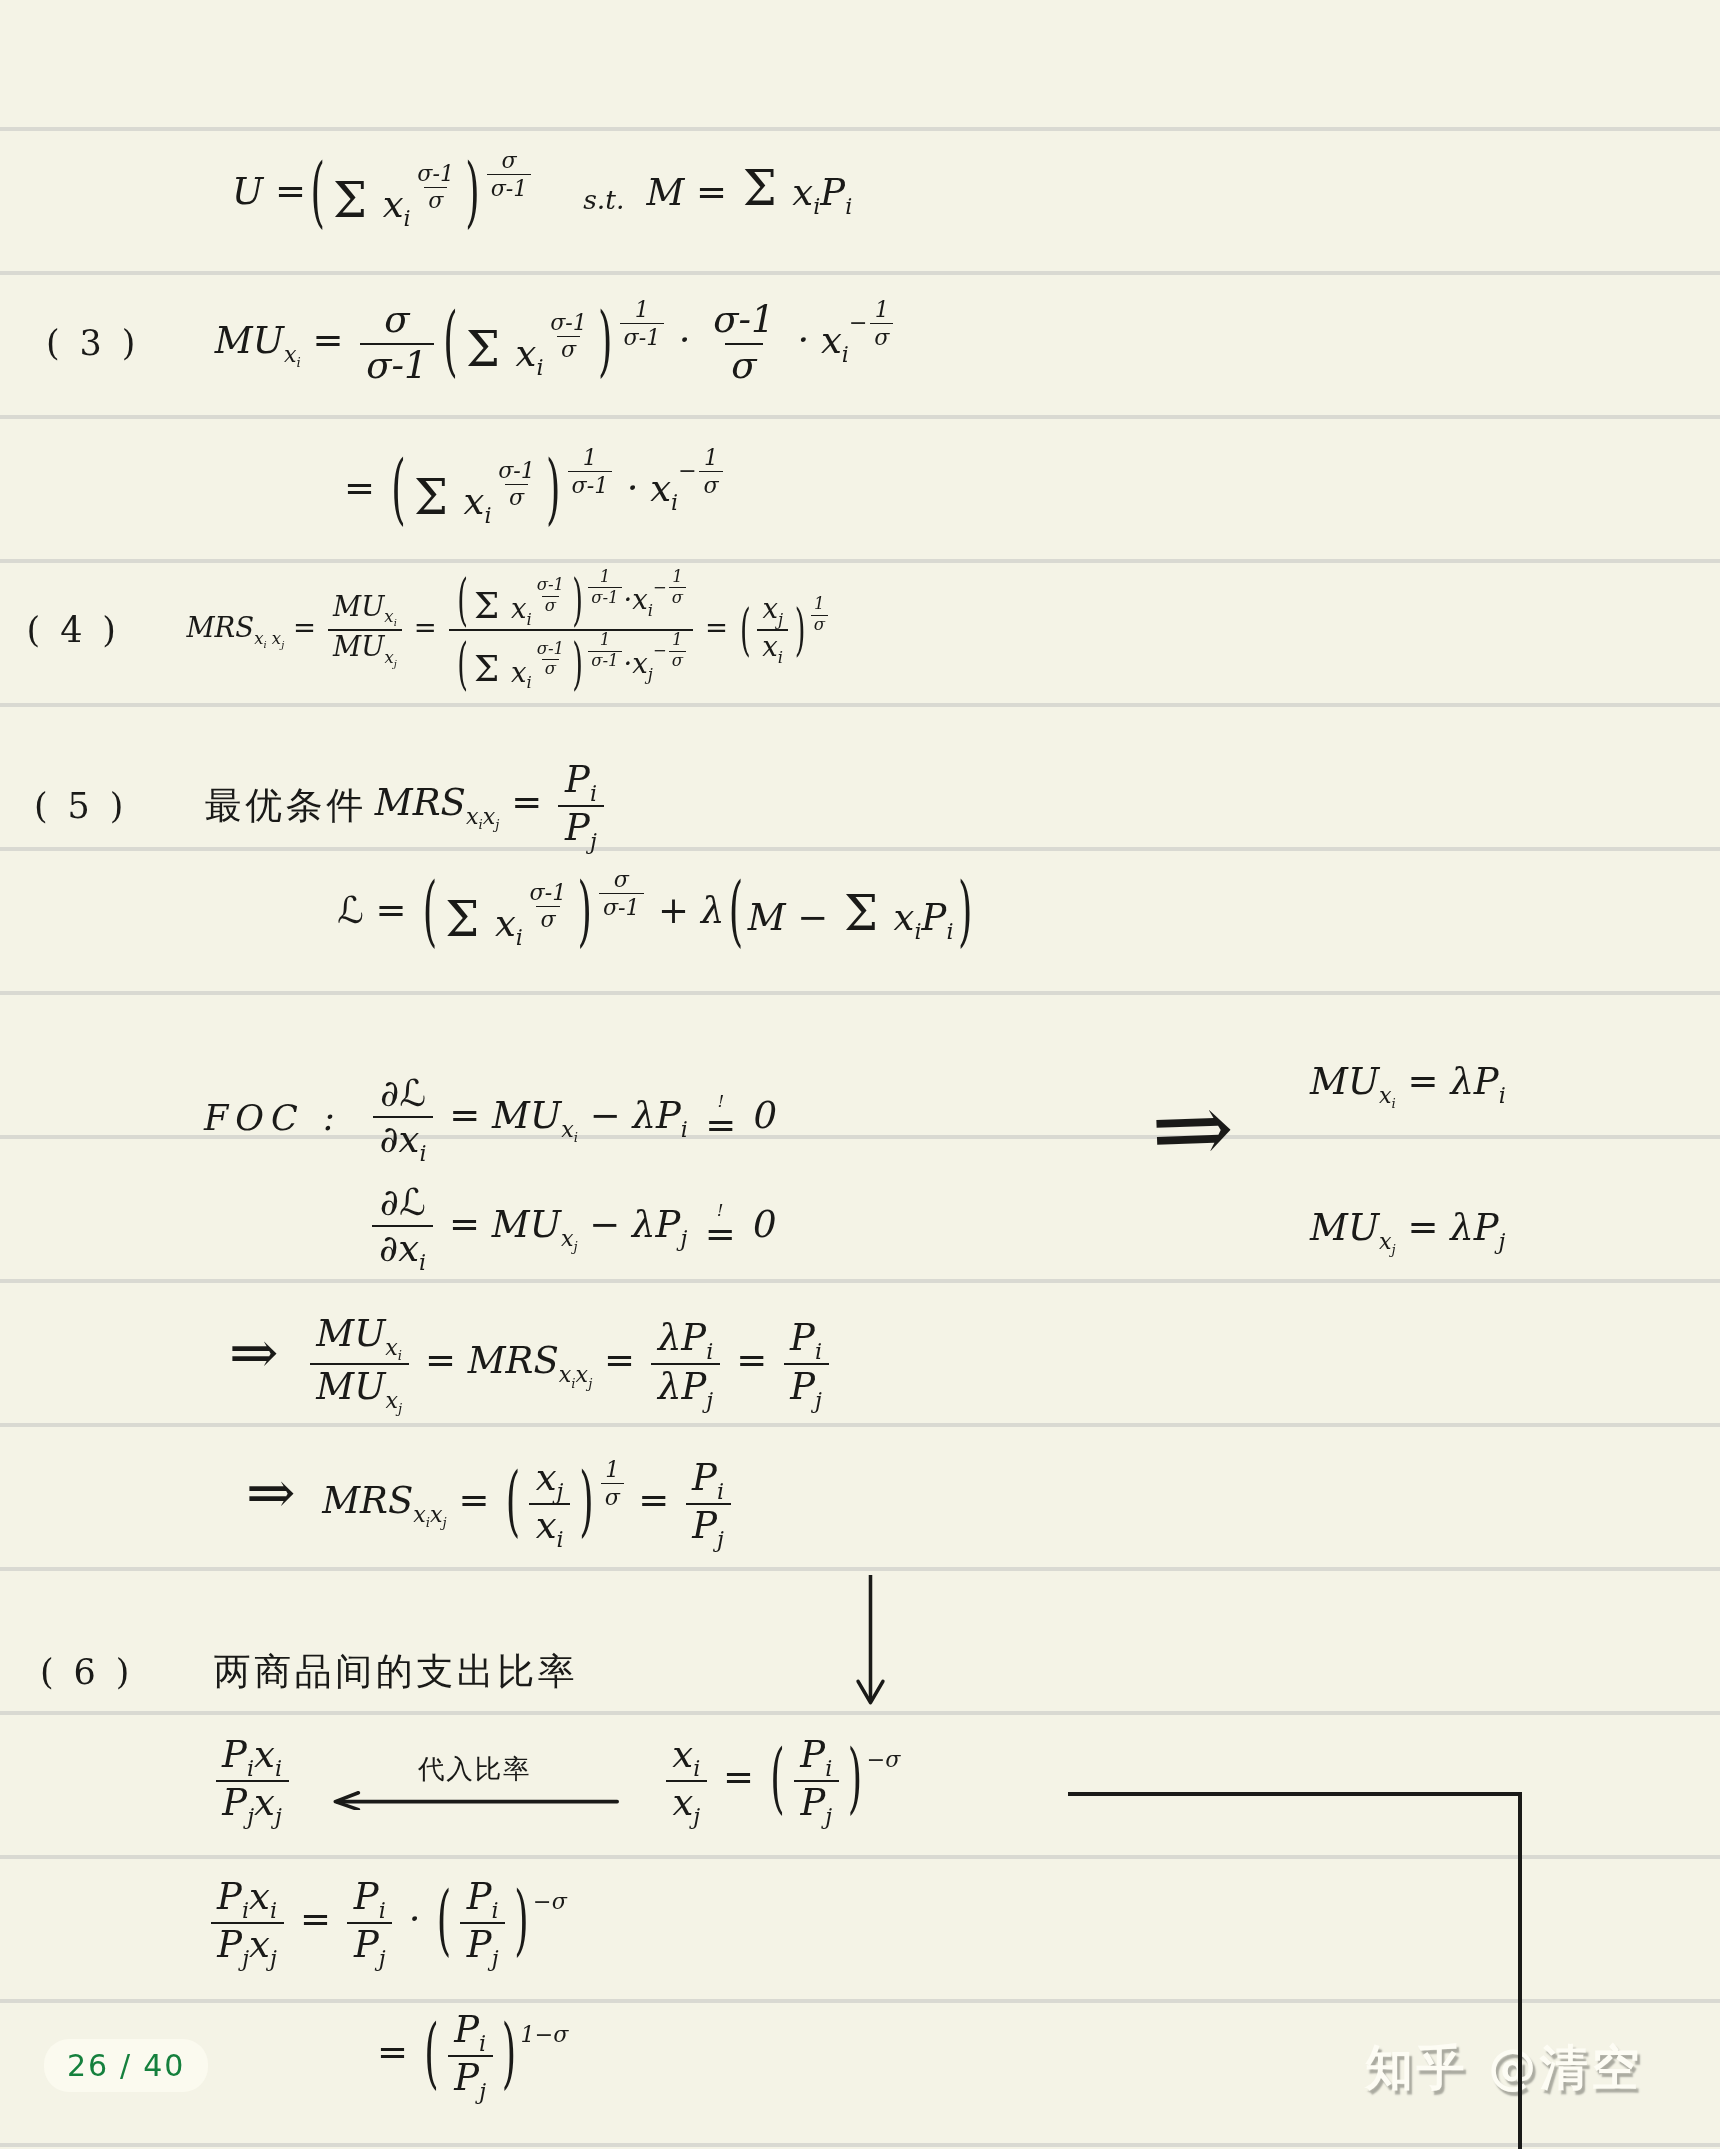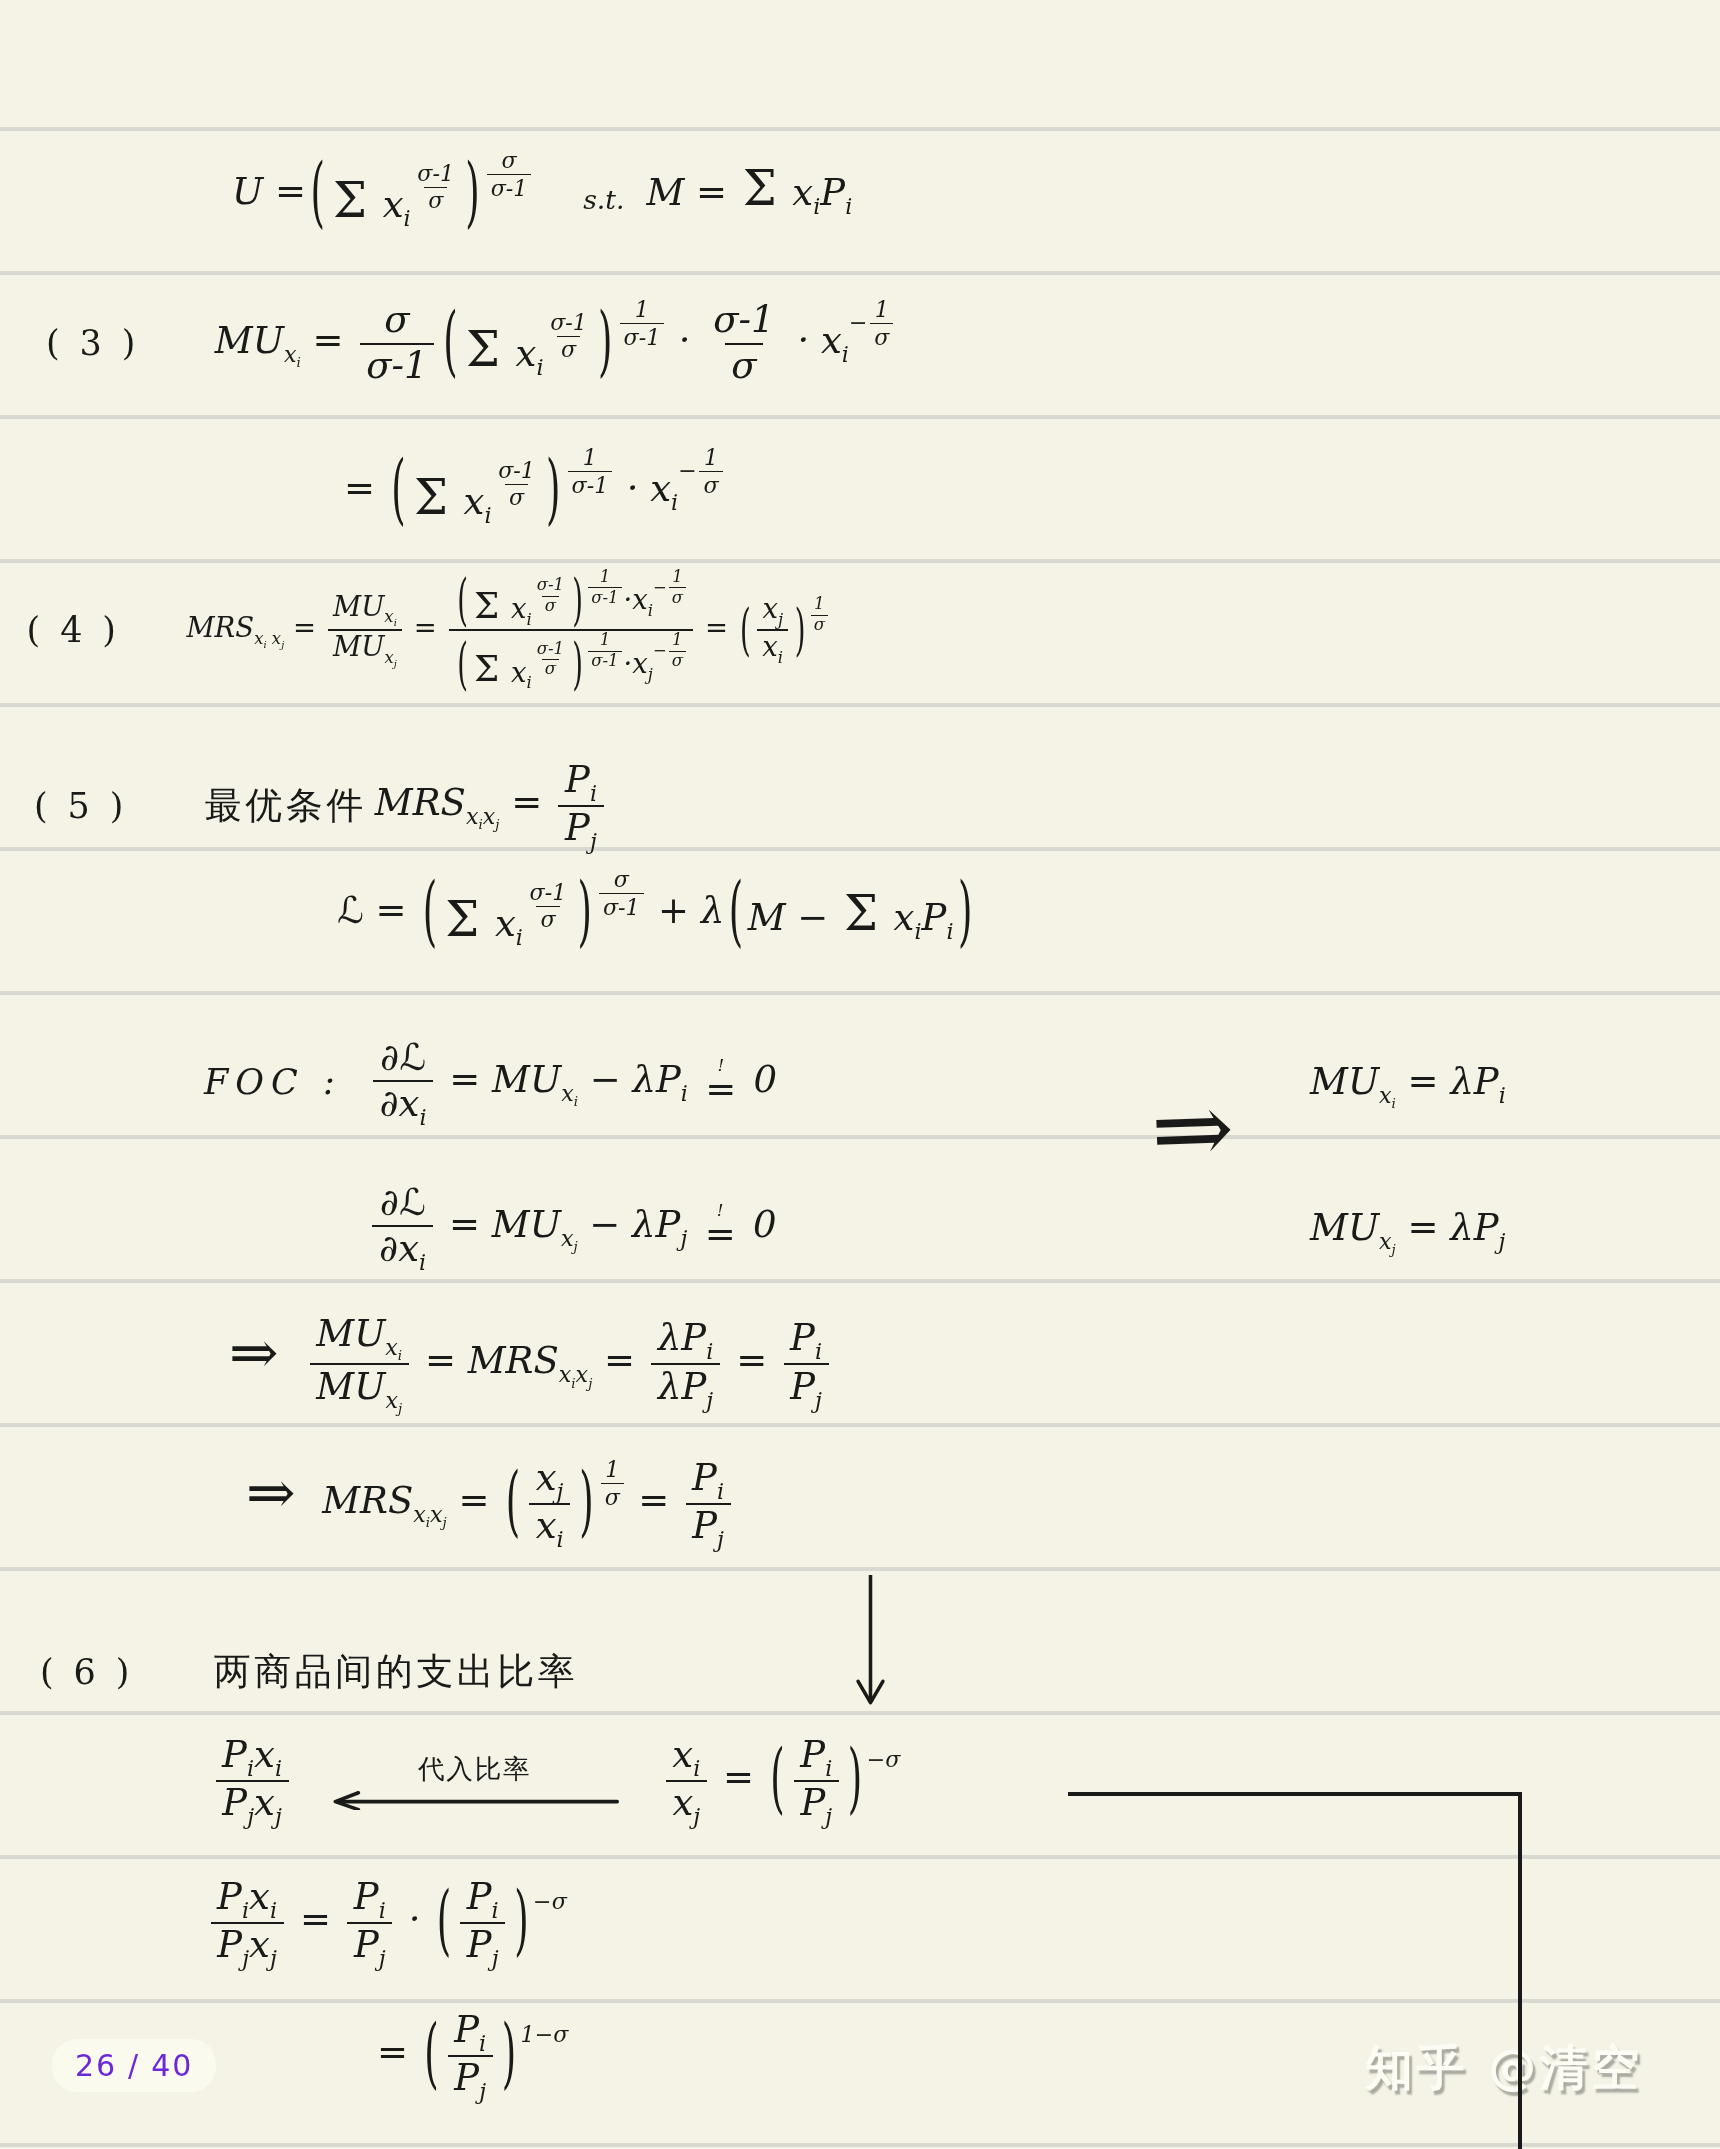--- a/index.html
+++ b/index.html
@@ -30,22 +30,22 @@
   .imp{font-style:normal;font-size:1.6em;margin-right:.25em;}
   .ov{display:inline-flex;flex-direction:column;align-items:center;vertical-align:middle;line-height:.85;margin:0 .15em;}
   .ovt{font-size:.45em;}
   .ml28{margin-left:8px;font-style:italic;}.ml40{margin-left:35px;}.ml45{margin-left:40px;}.ml55{margin-left:49px;}
   .ml60{margin-left:77px;}.ml75{margin-left:66px;}.ml85{margin-left:75px;}.ml90{margin-left:80px;}
   .ml105{margin-left:93px;}.ml25{margin-left:22px;}.ml30{margin-left:26.6px;}
   .bigimp{position:absolute;left:1151px;top:1071px;font-family:"DejaVu Serif",serif;font-size:99px;transform:rotate(-2deg);}
   .arrowblock{display:inline-flex;flex-direction:column;align-items:center;gap:3.5px;}
   .connector{position:absolute;left:1068px;top:1792px;width:450px;height:357px;
              border-top:4.4px solid #1a1a18;border-right:4.4px solid #1a1a18;z-index:3;}
-  .pill{position:absolute;left:52px;top:2039px;background:#fbfaef;border-radius:25px;
-        padding:8.9px 23px;font-size:30px;color:#6d28d9;letter-spacing:1.8px;}
+  .pill{position:absolute;left:44px;top:2039px;background:#fbfaef;border-radius:25px;
+        padding:8.9px 23px;font-size:30px;color:#15803d;letter-spacing:1.8px;}
   .wm{position:absolute;left:1365px;top:2036px;font-size:48px;font-weight:bold;letter-spacing:3.5px;
       color:#fdfcf4;text-shadow:2.7px 3.5px 1.8px #aaaaa0;z-index:2;}
   svg{display:block;}
 </style>
 </head>
 <body>
 
 <div id="page">
 
 
@@ -173,21 +173,21 @@
           </span><span class="su"><span class="fr">
               <span class="nu"><span>σ</span></span>
               <span class="de"><span>σ-1</span></span>
             </span></span> + λ<span class="pw">
             <span class="bp">(</span>
             <span>M − <span class="sg">Σ</span> x<span class="sb">i</span>P<span class="sb">i</span></span>
             <span class="bp">)</span>
           </span></span></span>
   </div>
 
-  <div class="row" style="left:204px;top:1036px;align-items:center;">
+  <div class="row" style="left:204px;top:1072px;align-items:center;">
     <span class="foc">FOC :</span>
     <span class="math ml30"><span><span class="fr">
             <span class="nu"><span>∂ℒ</span></span>
             <span class="de"><span>∂x<span class="sb">i</span></span></span>
           </span> = MU<span class="sb">x<span class="sb">i</span></span> − λP<span class="sb">i</span> <span class="ov">
             <span class="ovt">!</span>
             <span>=</span>
           </span> 0</span></span>
   </div>
   <div class="row" style="left:1310px;top:1060px;">

